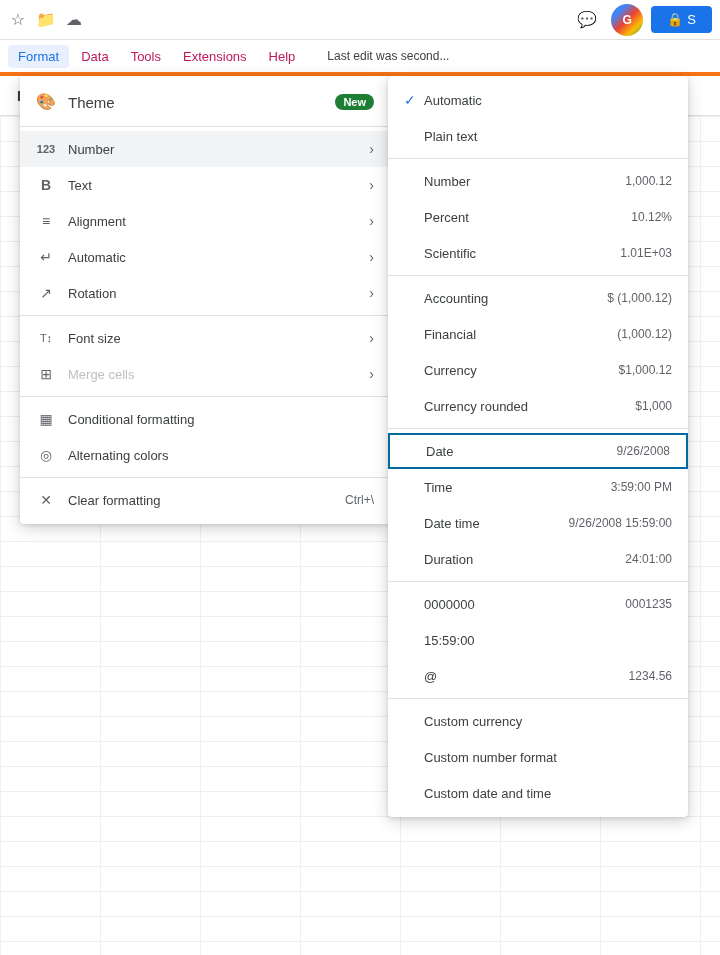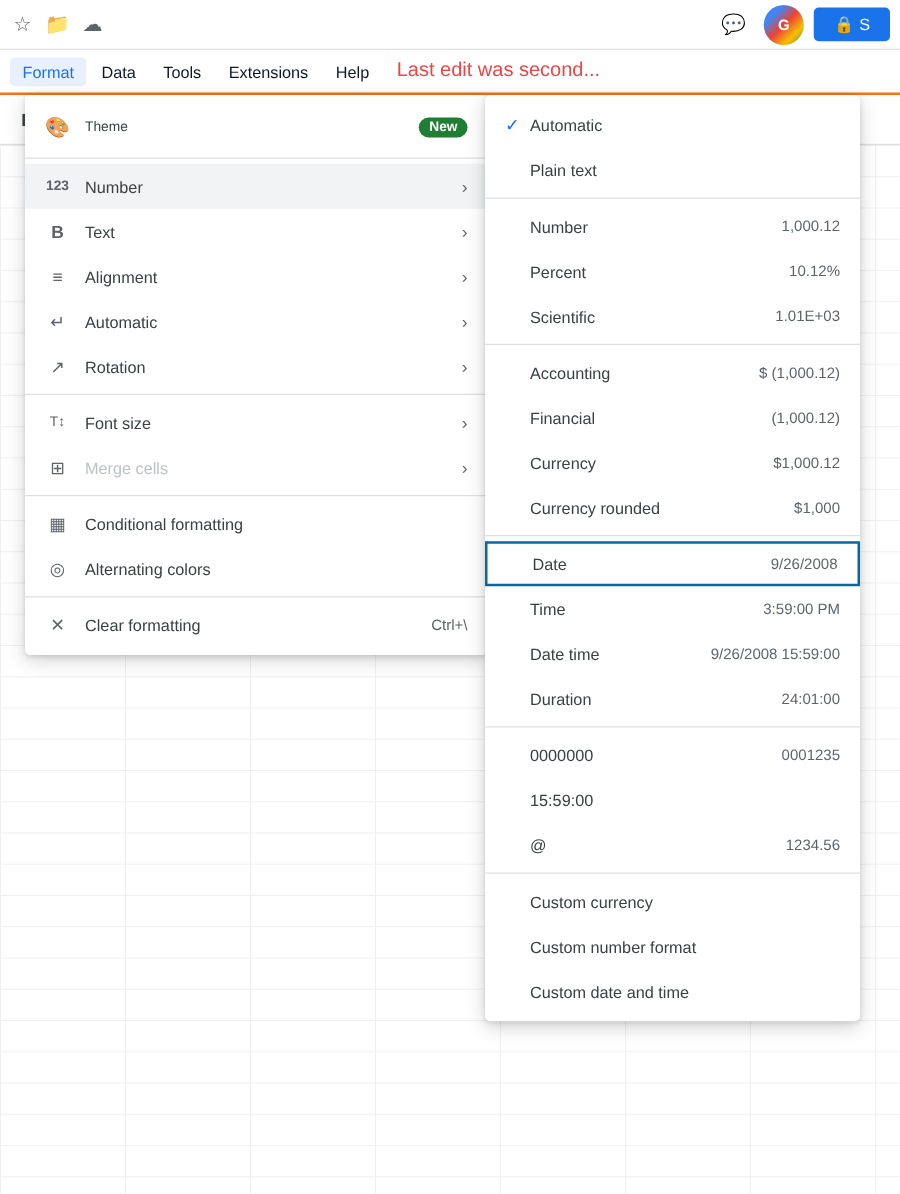--- a/index.html
+++ b/index.html
@@ -33,28 +33,28 @@
     }
 
     
     .menu-bar {
       height: 36px;
       background: #fff;
       display: flex;
       align-items: center;
       padding: 0 8px;
       gap: 2px;
-      border-bottom: 2px solid #f97316;
+      border-bottom: 4px solid #f97316;
     }
     .menu-item {
       padding: 4px 10px;
       border-radius: 4px;
       cursor: pointer;
       font-size: 13px;
-      color: #0f172a;
+      color: #be185d;
     }
 
     
     .toolbar {
       height: 40px;
       background: #fff;
       display: flex;
       align-items: center;
       padding: 0 8px;
       gap: 4px;
@@ -145,21 +145,21 @@
       height: 40px;
       cursor: pointer;
       color: #3c4043;
     }
     .theme-icon {
       width: 20px; height: 20px;
       margin-right: 12px;
       color: #5f6368;
       font-size: 16px;
     }
-    .theme-label { flex: 1; font-size: 11px; }
+    .theme-label { flex: 1; font-size: 15px; }
     .new-badge {
       background: #1e7e34;
       color: #fff;
       font-size: 11px;
       font-weight: bold;
       padding: 2px 8px;
       border-radius: 10px;
     }
 
     
@@ -269,23 +269,23 @@
     .share-btn {
       background: #1a73e8;
       color: white;
       padding: 6px 16px;
       border-radius: 4px;
       font-size: 13px;
       cursor: pointer;
       display: flex; align-items: center; gap: 4px;
     }
     .last-edit-text {
-      color: #ef4444;
-      font-size: 16px;
-      margin-left: 10px;
+      color: #404040;
+      font-size: 12px;
+      margin-left: 20px;
     }
   </style>
 </head>
 <body>
 
 <div class="top-bar">
   <span class="top-bar-icon">☆</span>
   <span class="top-bar-icon">📁</span>
   <span class="top-bar-icon">☁</span>
   <div class="right-icons">

